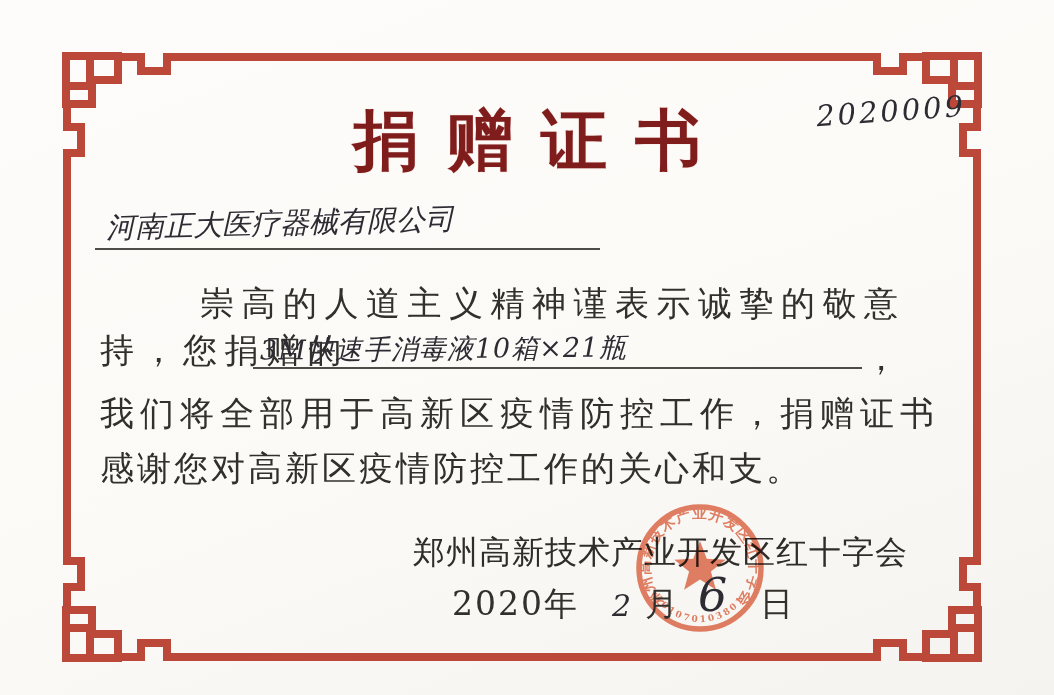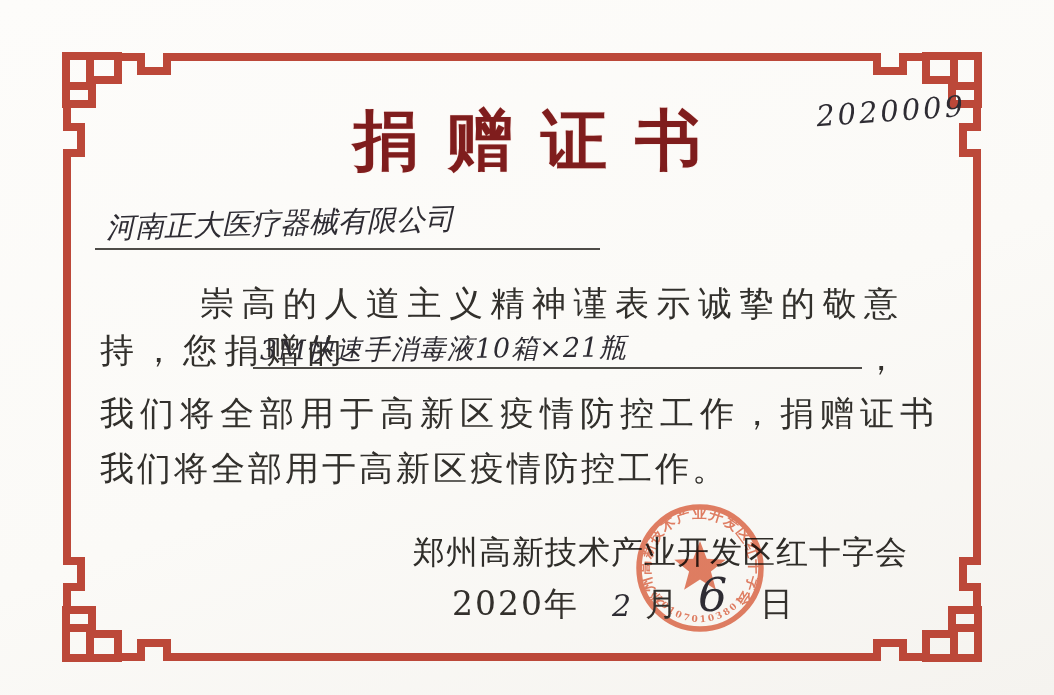--- a/index.html
+++ b/index.html
@@ -72,21 +72,21 @@
 
   <div class="abs recipient hand">河南正大医疗器械有限公司</div>
   <div class="rule recipient-rule"></div>
 
   <div class="abs bodyline l1">崇高的人道主义精神谨表示诚挚的敬意</div>
   <div class="abs bodyline l2">持，您捐赠的</div>
   <div class="abs donation hand">3M快速手消毒液10箱×21瓶</div>
   <div class="rule donation-rule"></div>
   <div class="abs l2-comma bodyline">，</div>
   <div class="abs bodyline l3">我们将全部用于高新区疫情防控工作，捐赠证书</div>
-  <div class="abs bodyline l4">我们将全部用于高新区疫情防控工作。</div>
+  <div class="abs bodyline l4">感谢您对高新区疫情防控工作的关心和支。</div>
 
   <div class="abs signature">郑州高新技术产业开发区红十字会</div>
   <div class="abs date-year">2020年</div>
   <div class="abs date-month-val hand">2</div>
   <div class="abs date-month-lab">月</div>
   <div class="abs date-day-val hand">6</div>
   <div class="abs date-day-lab">日</div>
 
   <svg class="seal-svg" viewBox="0 0 170 180">
     <g opacity="0.92">

